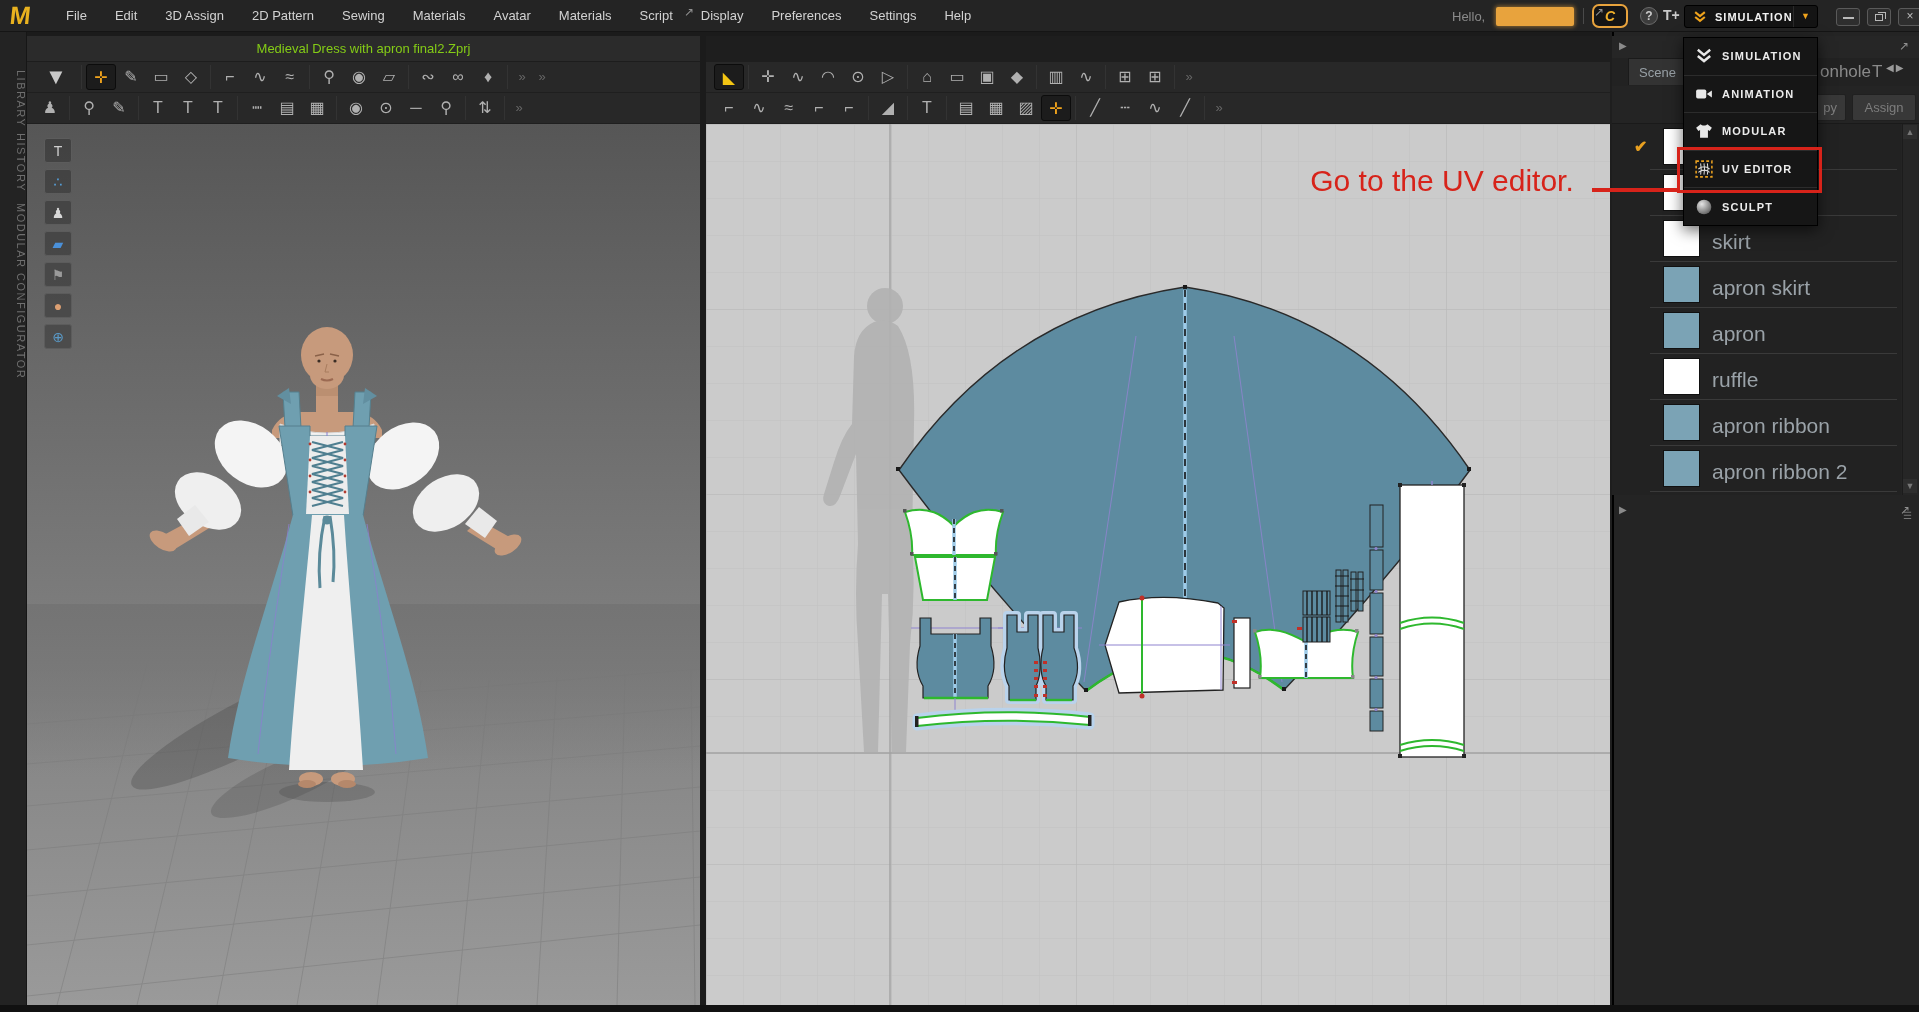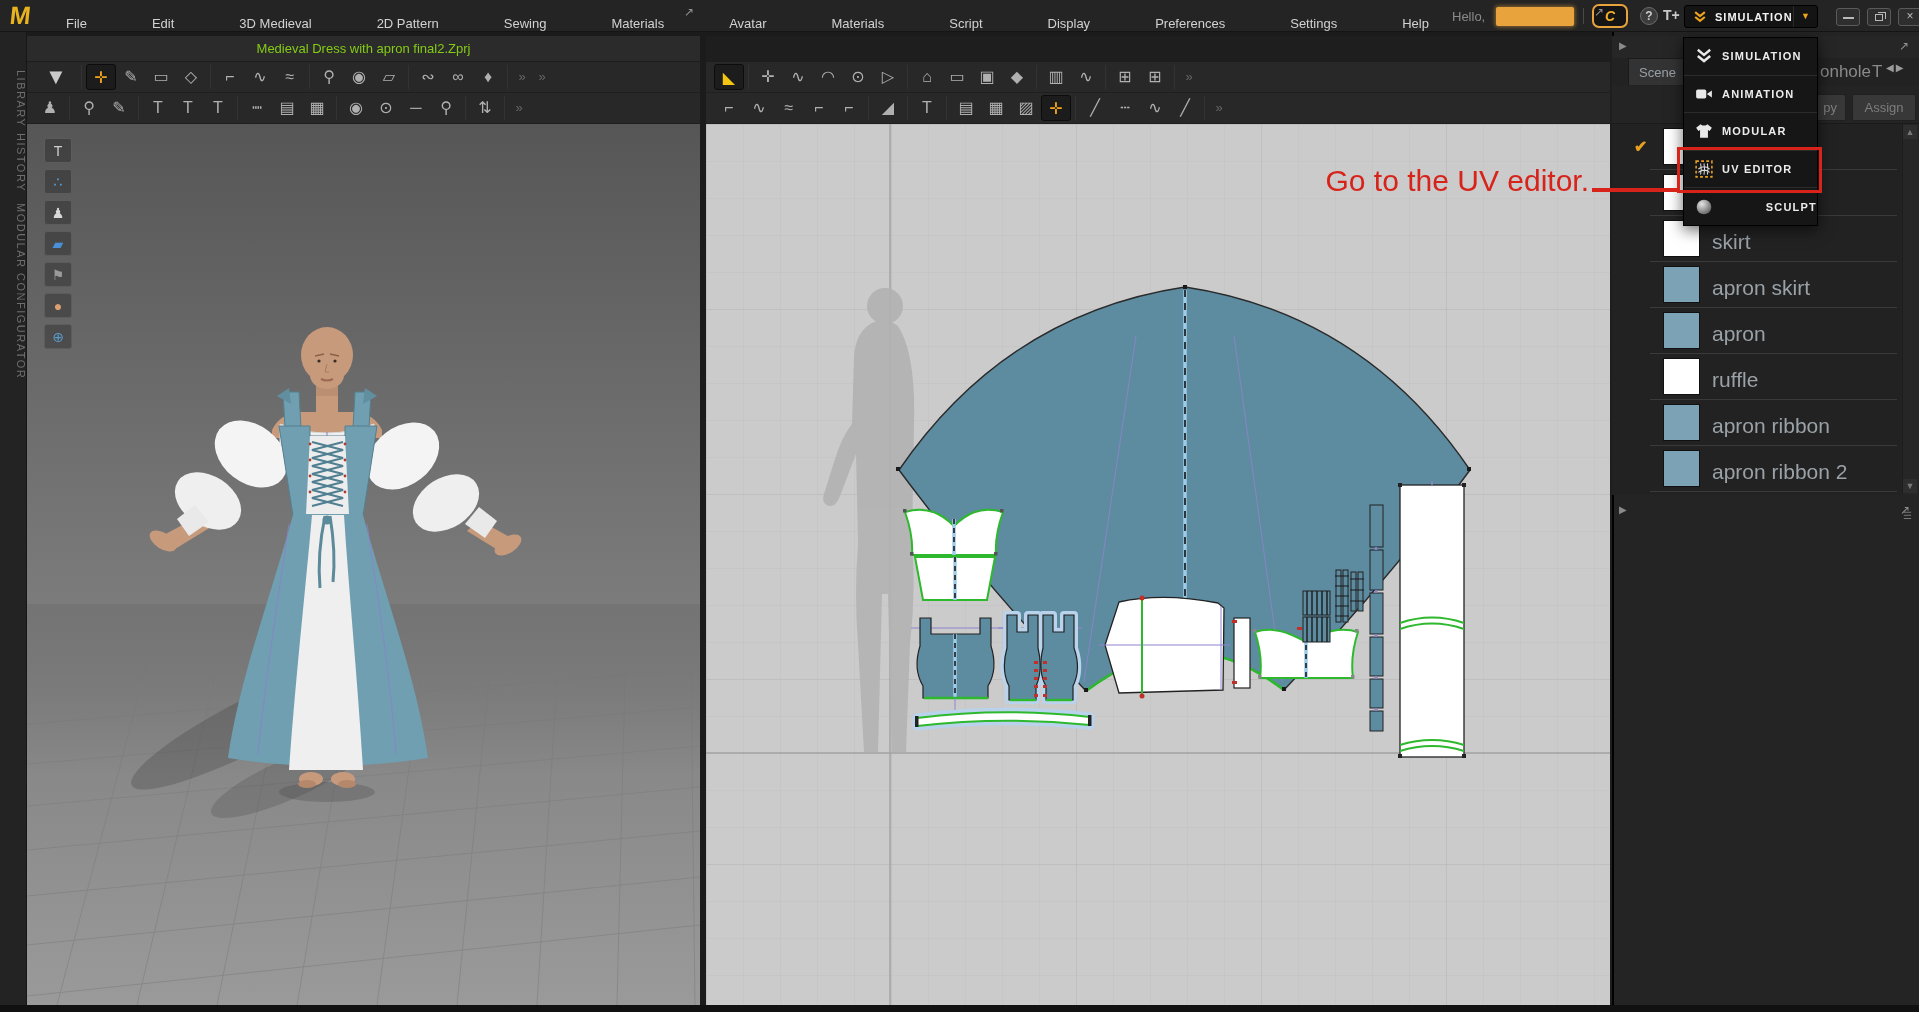--- a/index.html
+++ b/index.html
@@ -5,21 +5,21 @@
   html,body{margin:0;padding:0;background:#0d0d0d;}
   *{box-sizing:border-box;}
   .app{
     position:relative;width:1919px;height:1012px;overflow:hidden;
     background:#1e1e1e;font-family:"Liberation Sans",sans-serif;
     box-shadow:inset 0 0 0 2px #8f8f8f;
   }
   
   .titlebar{position:absolute;left:0;top:0;width:1919px;height:32px;background:#242424;border-bottom:1px solid #151515;}
   .logo{position:absolute;left:10px;top:1px;font-size:25px;font-weight:bold;color:#e9b21f;transform:skewX(-6deg);}
-  .menubar{position:absolute;left:52px;top:8px;height:32px;display:flex;gap:37px;}
+  .menubar{position:absolute;left:52px;top:0;height:32px;display:flex;}
   .menu-item{line-height:32px;padding:0 14px;font-size:13px;color:#d2d2d2;cursor:default;}
   .hello{position:absolute;left:1452px;top:9px;font-size:13px;color:#8a8a8a;}
   .name-redact{position:absolute;left:1496px;top:7px;width:78px;height:19px;background:#e8a33d;border-radius:2px;box-shadow:0 0 4px 1px rgba(232,163,61,.55);}
   .tb-sep{position:absolute;left:1583px;top:8px;width:1px;height:16px;background:#4a4a4a;}
   .c-badge{position:absolute;left:1592px;top:4px;width:36px;height:24px;background:#151515;border:2px solid #e8a33d;border-radius:7px;color:#f0b02a;font-weight:bold;font-size:14px;text-align:center;line-height:20px;font-style:italic;}
   .help-btn{position:absolute;left:1640px;top:7px;width:18px;height:18px;border-radius:50%;background:#3c3c3c;border:1px solid #6a6a6a;color:#cccccc;font-size:12px;font-weight:bold;text-align:center;line-height:16px;}
   .shirtplus{position:absolute;left:1663px;top:7px;font-size:14px;font-weight:bold;color:#c9c9c9;}
   .sim-btn{position:absolute;left:1684px;top:5px;width:134px;height:23px;background:#141414;border:1px solid #000;border-radius:3px;display:flex;align-items:center;}
   .sim-chev{width:16px;height:14px;margin-left:7px;}
   .sim-label{font-size:11px;font-weight:bold;color:#f2f2f2;letter-spacing:1px;margin-left:7px;}
@@ -78,39 +78,39 @@
   .scene-check{position:absolute;left:22px;top:13px;color:#e8a020;font-size:16px;font-weight:bold;}
   .scrollbar{position:absolute;left:1902px;top:124px;width:16px;height:371px;background:#262626;border-left:1px solid #1c1c1c;}
   .sb-btn{position:absolute;left:1903px;width:14px;height:14px;color:#777;font-size:9px;text-align:center;line-height:14px;background:#2e2e2e;}
   .grip{position:absolute;left:1903px;top:510px;color:#777;font-size:10px;}
   .prop-header{position:absolute;left:1612px;top:499px;width:307px;height:26px;background:#2f2f2f;border-top:1px solid #1a1a1a;border-bottom:1px solid #1a1a1a;color:#b5bac0;font-size:14px;text-align:center;line-height:26px;}
   .prop-arrow{position:absolute;left:1619px;top:504px;color:#8a8a8a;font-size:10px;}
   .prop-expand{position:absolute;left:1900px;top:503px;color:#8f8f8f;font-size:12px;}
   
   .dropdown{position:absolute;left:1683px;top:37px;width:135px;height:189px;background:#161616;border:1px solid #000;box-shadow:0 4px 14px rgba(0,0,0,.6);z-index:50;display:flex;flex-direction:column;}
   .dd-item{flex:1;display:flex;align-items:center;border-bottom:1px solid #2c2c2c;}
-  .dd-item:last-child{border-bottom:none;justify-content:space-between;}
+  .dd-item:last-child{border-bottom:none;}
   .dd-icon{width:18px;height:18px;margin-left:11px;flex:0 0 auto;}
   .dd-label{margin-left:9px;font-size:11px;font-weight:bold;letter-spacing:1.2px;color:#ececec;}
   
-  .anno-text{position:absolute;left:1295px;top:164px;width:294px;text-align:right;font-size:30px;color:var(--annotation-red);z-index:60;}
+  .anno-text{position:absolute;left:1295px;top:164px;width:294px;text-align:center;font-size:30px;color:var(--annotation-red);z-index:60;}
   .anno-line{position:absolute;left:1592px;top:188px;width:86px;height:4px;background:var(--annotation-red);z-index:60;}
   .anno-box{position:absolute;left:1677px;top:147px;width:145px;height:46px;border:3px solid var(--annotation-red);z-index:60;}
 </style>
 </head>
 <body>
 
 <div class="app">
 
   <div class="titlebar">
     <div class="logo">M</div>
     <nav class="menubar" id="menu-items">
         <div class="menu-item">File</div>
         <div class="menu-item">Edit</div>
-        <div class="menu-item">3D Medieval</div>
+        <div class="menu-item">3D Assign</div>
         <div class="menu-item">2D Pattern</div>
         <div class="menu-item">Sewing</div>
         <div class="menu-item">Materials</div>
         <div class="menu-item">Avatar</div>
         <div class="menu-item">Materials</div>
         <div class="menu-item">Script</div>
         <div class="menu-item">Display</div>
         <div class="menu-item">Preferences</div>
         <div class="menu-item">Settings</div>
         <div class="menu-item">Help</div>

